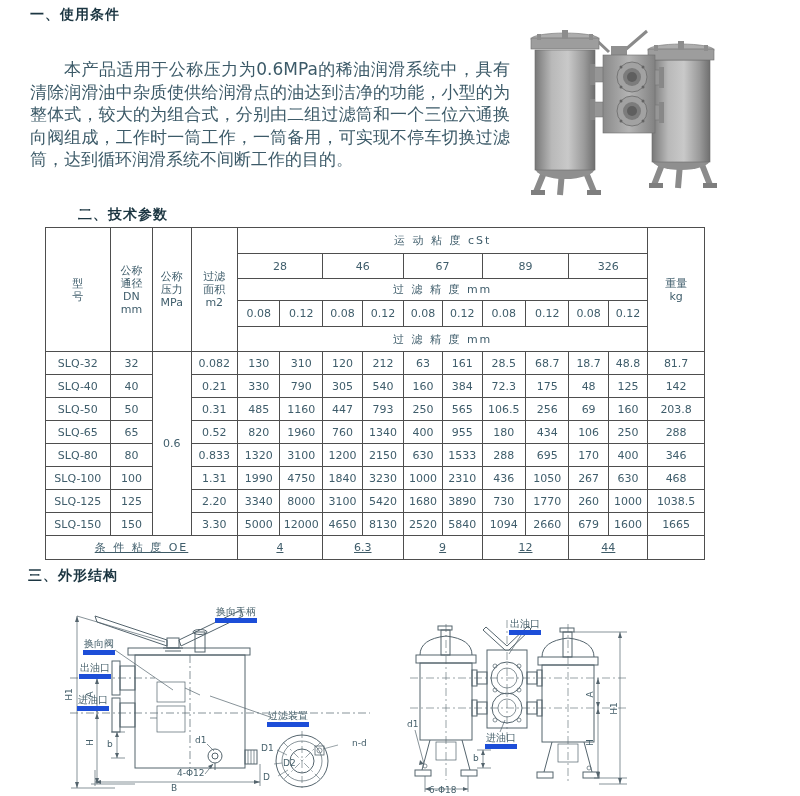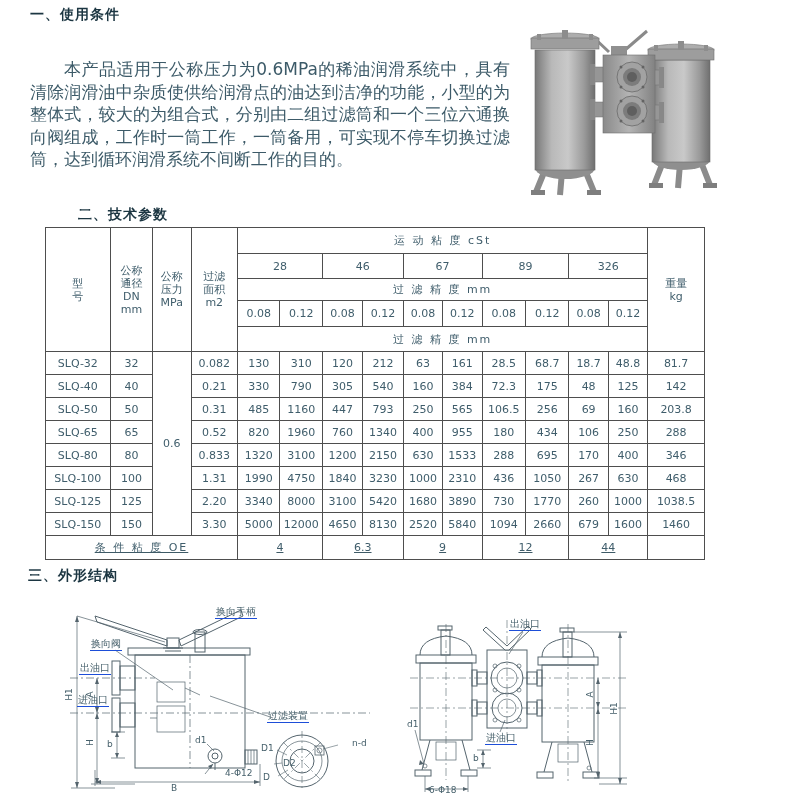--- a/index.html
+++ b/index.html
@@ -28,21 +28,21 @@
   .hline{display:block;line-height:13px;}
   tr.hr1{height:26px;} tr.hr2{height:25px;} tr.hr3{height:22px;}
   tr.hr4{height:26px;} tr.hr5{height:25px;}
   #params-body tr{height:23px;}
   tr.ftr{height:24px;text-decoration:underline;}
   .spanlab{letter-spacing:2px;}
   
   .drawbox{position:absolute;}
   .dlabel{
     position:absolute;font-size:10px;color:#46606b;white-space:nowrap;
-    border-bottom:1px solid #1d4ed8;padding:0 1px 1px 1px;line-height:11px;
+    border-bottom:5px solid #1d4ed8;padding:0 1px 1px 1px;line-height:11px;
   }
   .dim{
     position:absolute;font-size:9px;color:#46606b;white-space:nowrap;line-height:9px;
   }
   .rot{transform:rotate(-90deg);transform-origin:center;}
   svg{display:block;}
 </style>
 </head>
 <body>
 
@@ -313,21 +313,21 @@
           <td>5000</td>
           <td>12000</td>
           <td>4650</td>
           <td>8130</td>
           <td>2520</td>
           <td>5840</td>
           <td>1094</td>
           <td>2660</td>
           <td>679</td>
           <td>1600</td>
-          <td>1460</td>
+          <td>1665</td>
         </tr>
       </tbody>
     <tfoot>
       <tr class="ftr">
         <td colspan="4" class="spanlab">条 件 粘 度 OE</td>
         <td colspan="2">4</td>
         <td colspan="2">6.3</td>
         <td colspan="2">9</td>
         <td colspan="2">12</td>
         <td colspan="2">44</td>
@@ -395,31 +395,31 @@
 
     <circle cx="247" cy="163" r="26"></circle>
     <circle cx="247" cy="163" r="20" stroke-width="0.7"></circle>
     <circle cx="247" cy="163" r="12"></circle>
     <path d="M228,144 L266,182 M266,144 L228,182 M247,133 V193" stroke-dasharray="7 3 2 3" stroke-width="0.6"></path>
     <rect x="260" y="148" width="9" height="9" stroke-width="0.8"></rect>
     <circle cx="264.5" cy="152.5" r="2.5" stroke-width="0.7"></circle>
     <path d="M222,152 L232,157 M219,166 L227,165 M223,178 L233,172 M283,147 L268,151" stroke-width="0.6"></path>
   </svg>
   <span class="dlabel" style="left:160px;top:8px;">换向手柄</span>
-  <span class="dlabel" style="left:35px;top:40px;">换向阀</span>
+  <span class="dlabel" style="left:28px;top:40px;">换向阀</span>
   <span class="dlabel" style="left:24px;top:64px;">出油口</span>
   <span class="dlabel" style="left:22px;top:96px;">进油口</span>
   <span class="dlabel" style="left:212px;top:112px;">过滤装置</span>
   <span class="dim rot" style="left:8px;top:92px;">H1</span>
   <span class="dim rot" style="left:32px;top:92px;">A</span>
   <span class="dim rot" style="left:32px;top:140px;">H</span>
   <span class="dim" style="left:52px;top:142px;">b</span>
   <span class="dim" style="left:116px;top:186px;">B</span>
   <span class="dim" style="left:140px;top:138px;">d1</span>
-  <span class="dim" style="left:122px;top:171px;margin-left:48px;">4-Φ12</span>
+  <span class="dim" style="left:122px;top:171px;">4-Φ12</span>
   <span class="dim" style="left:206px;top:146px;">D1</span>
   <span class="dim" style="left:202px;top:161px;margin-left:26px;">D2</span>
   <span class="dim" style="left:208px;top:175px;">D</span>
   <span class="dim" style="left:282px;top:141px;padding-left:15px;">n-d</span>
 </div>
 
 <div class="drawbox" style="left:405px;top:608px;width:265px;height:188px;">
   <svg width="265" height="188" viewBox="0 0 265 188" stroke="#54646d" fill="none" stroke-width="1">
 
     <path d="M5,70 H222 M5,100 H222" stroke-dasharray="8 3 2 3" stroke-width="0.6"></path>

